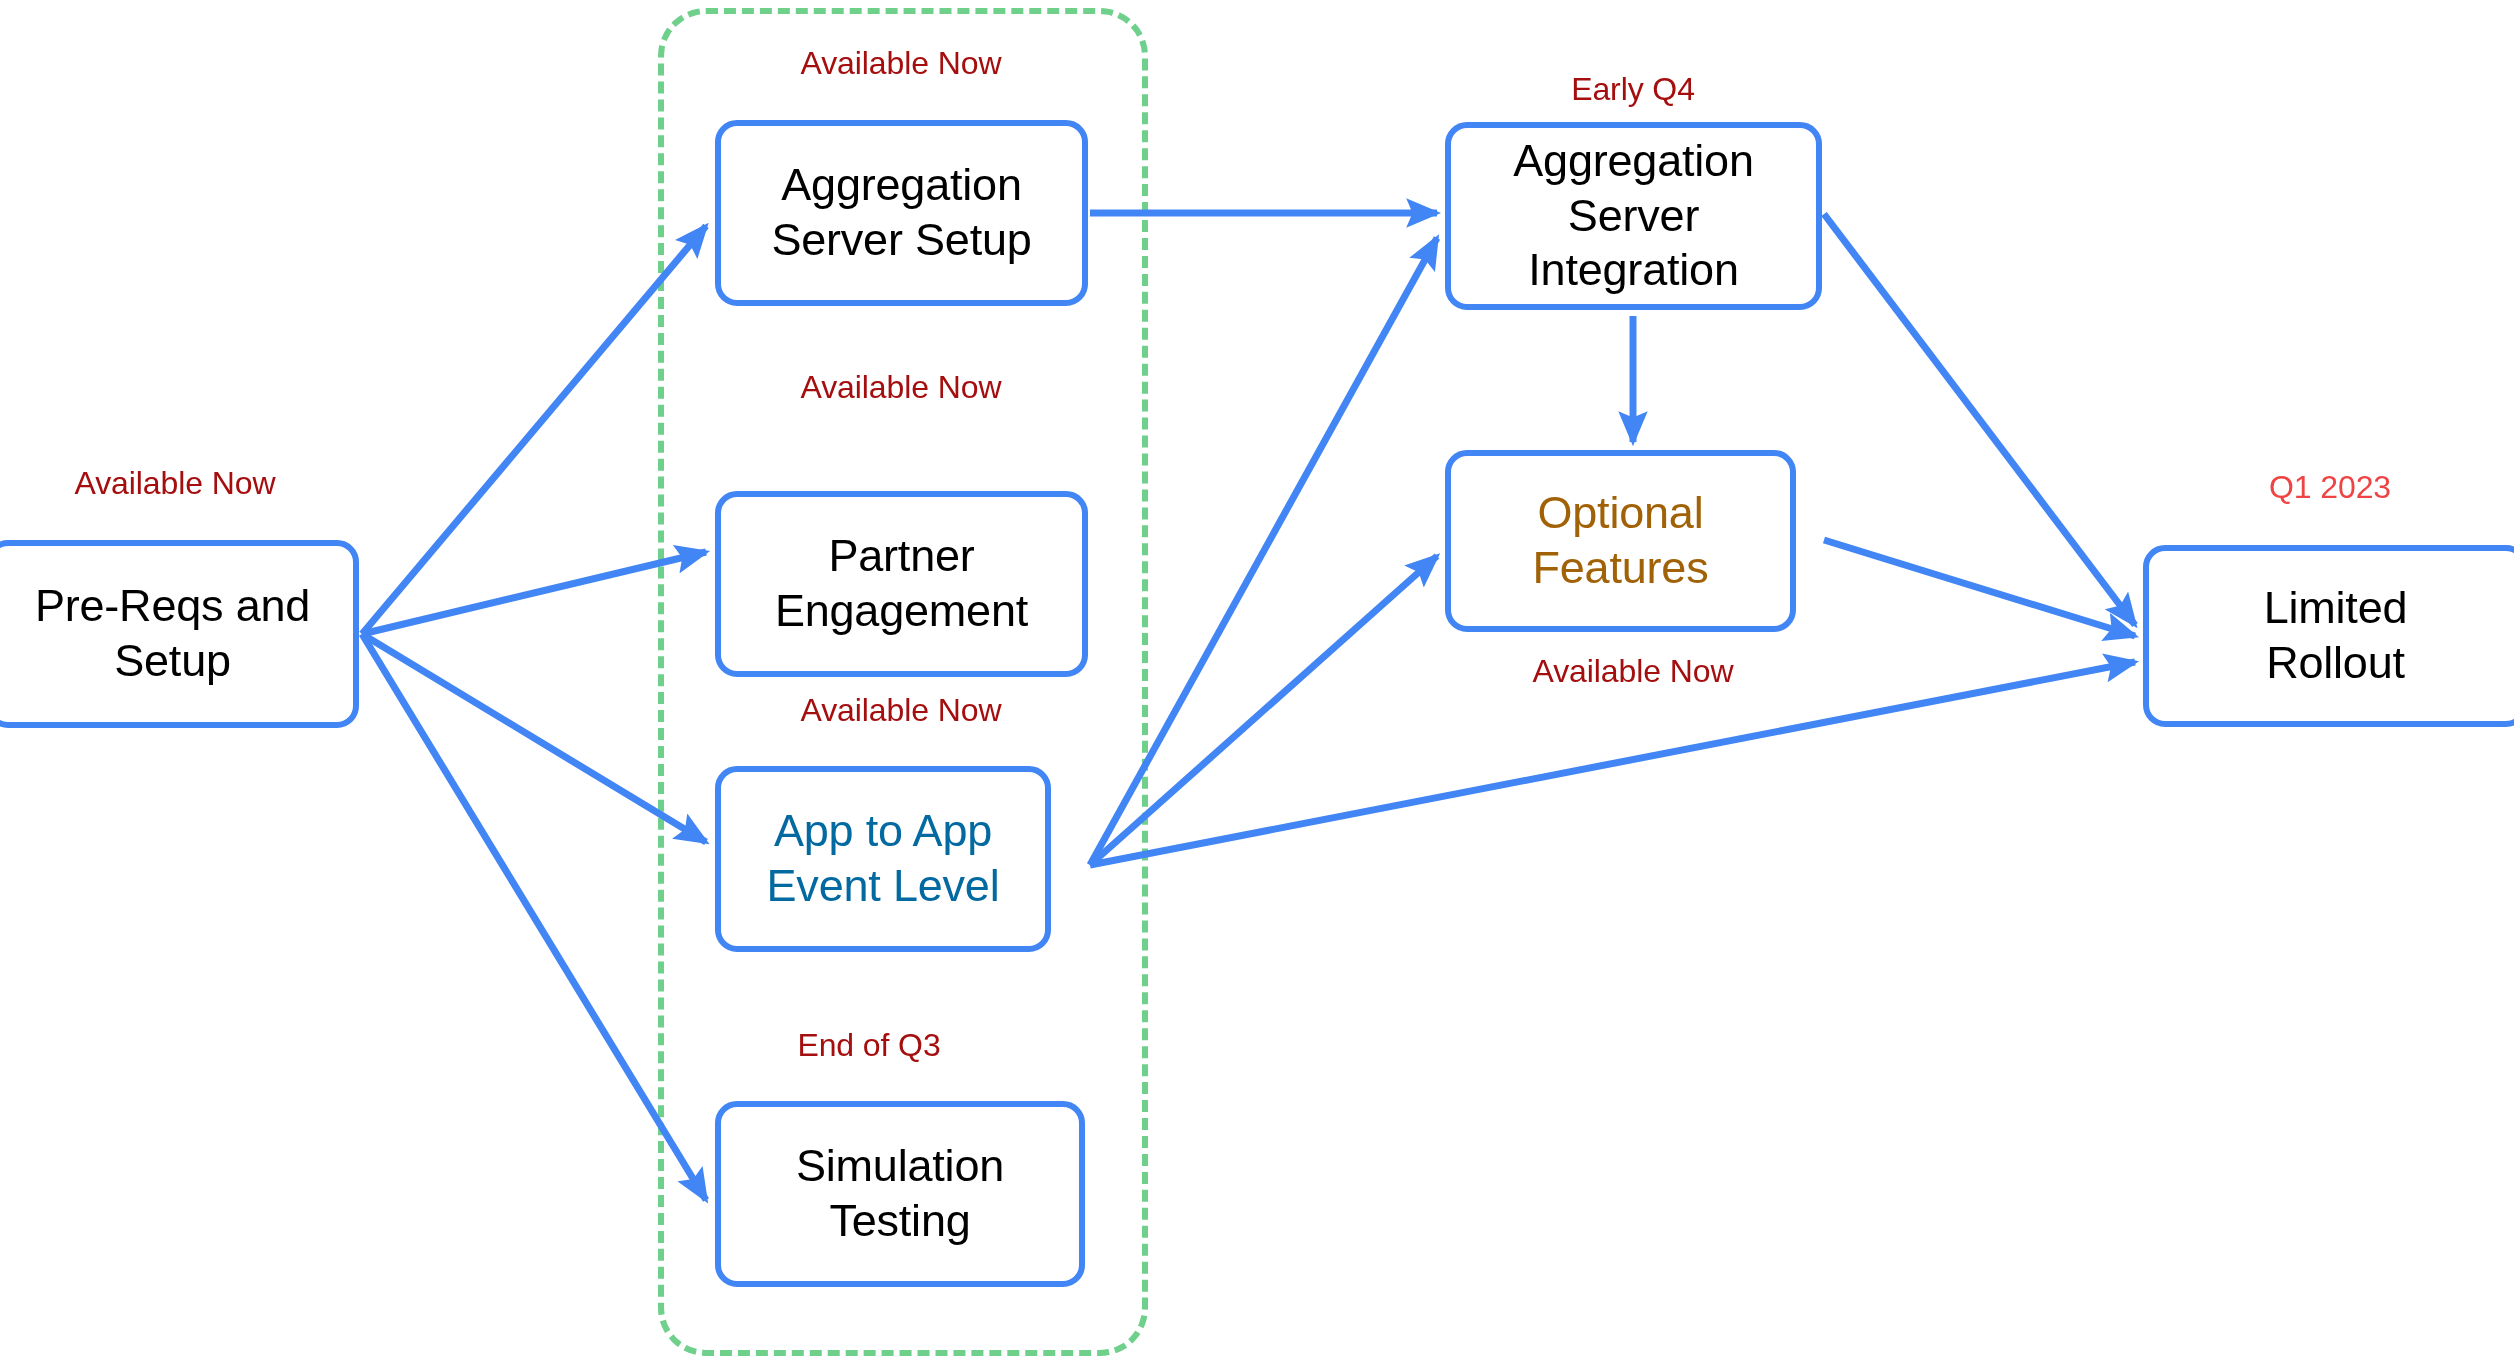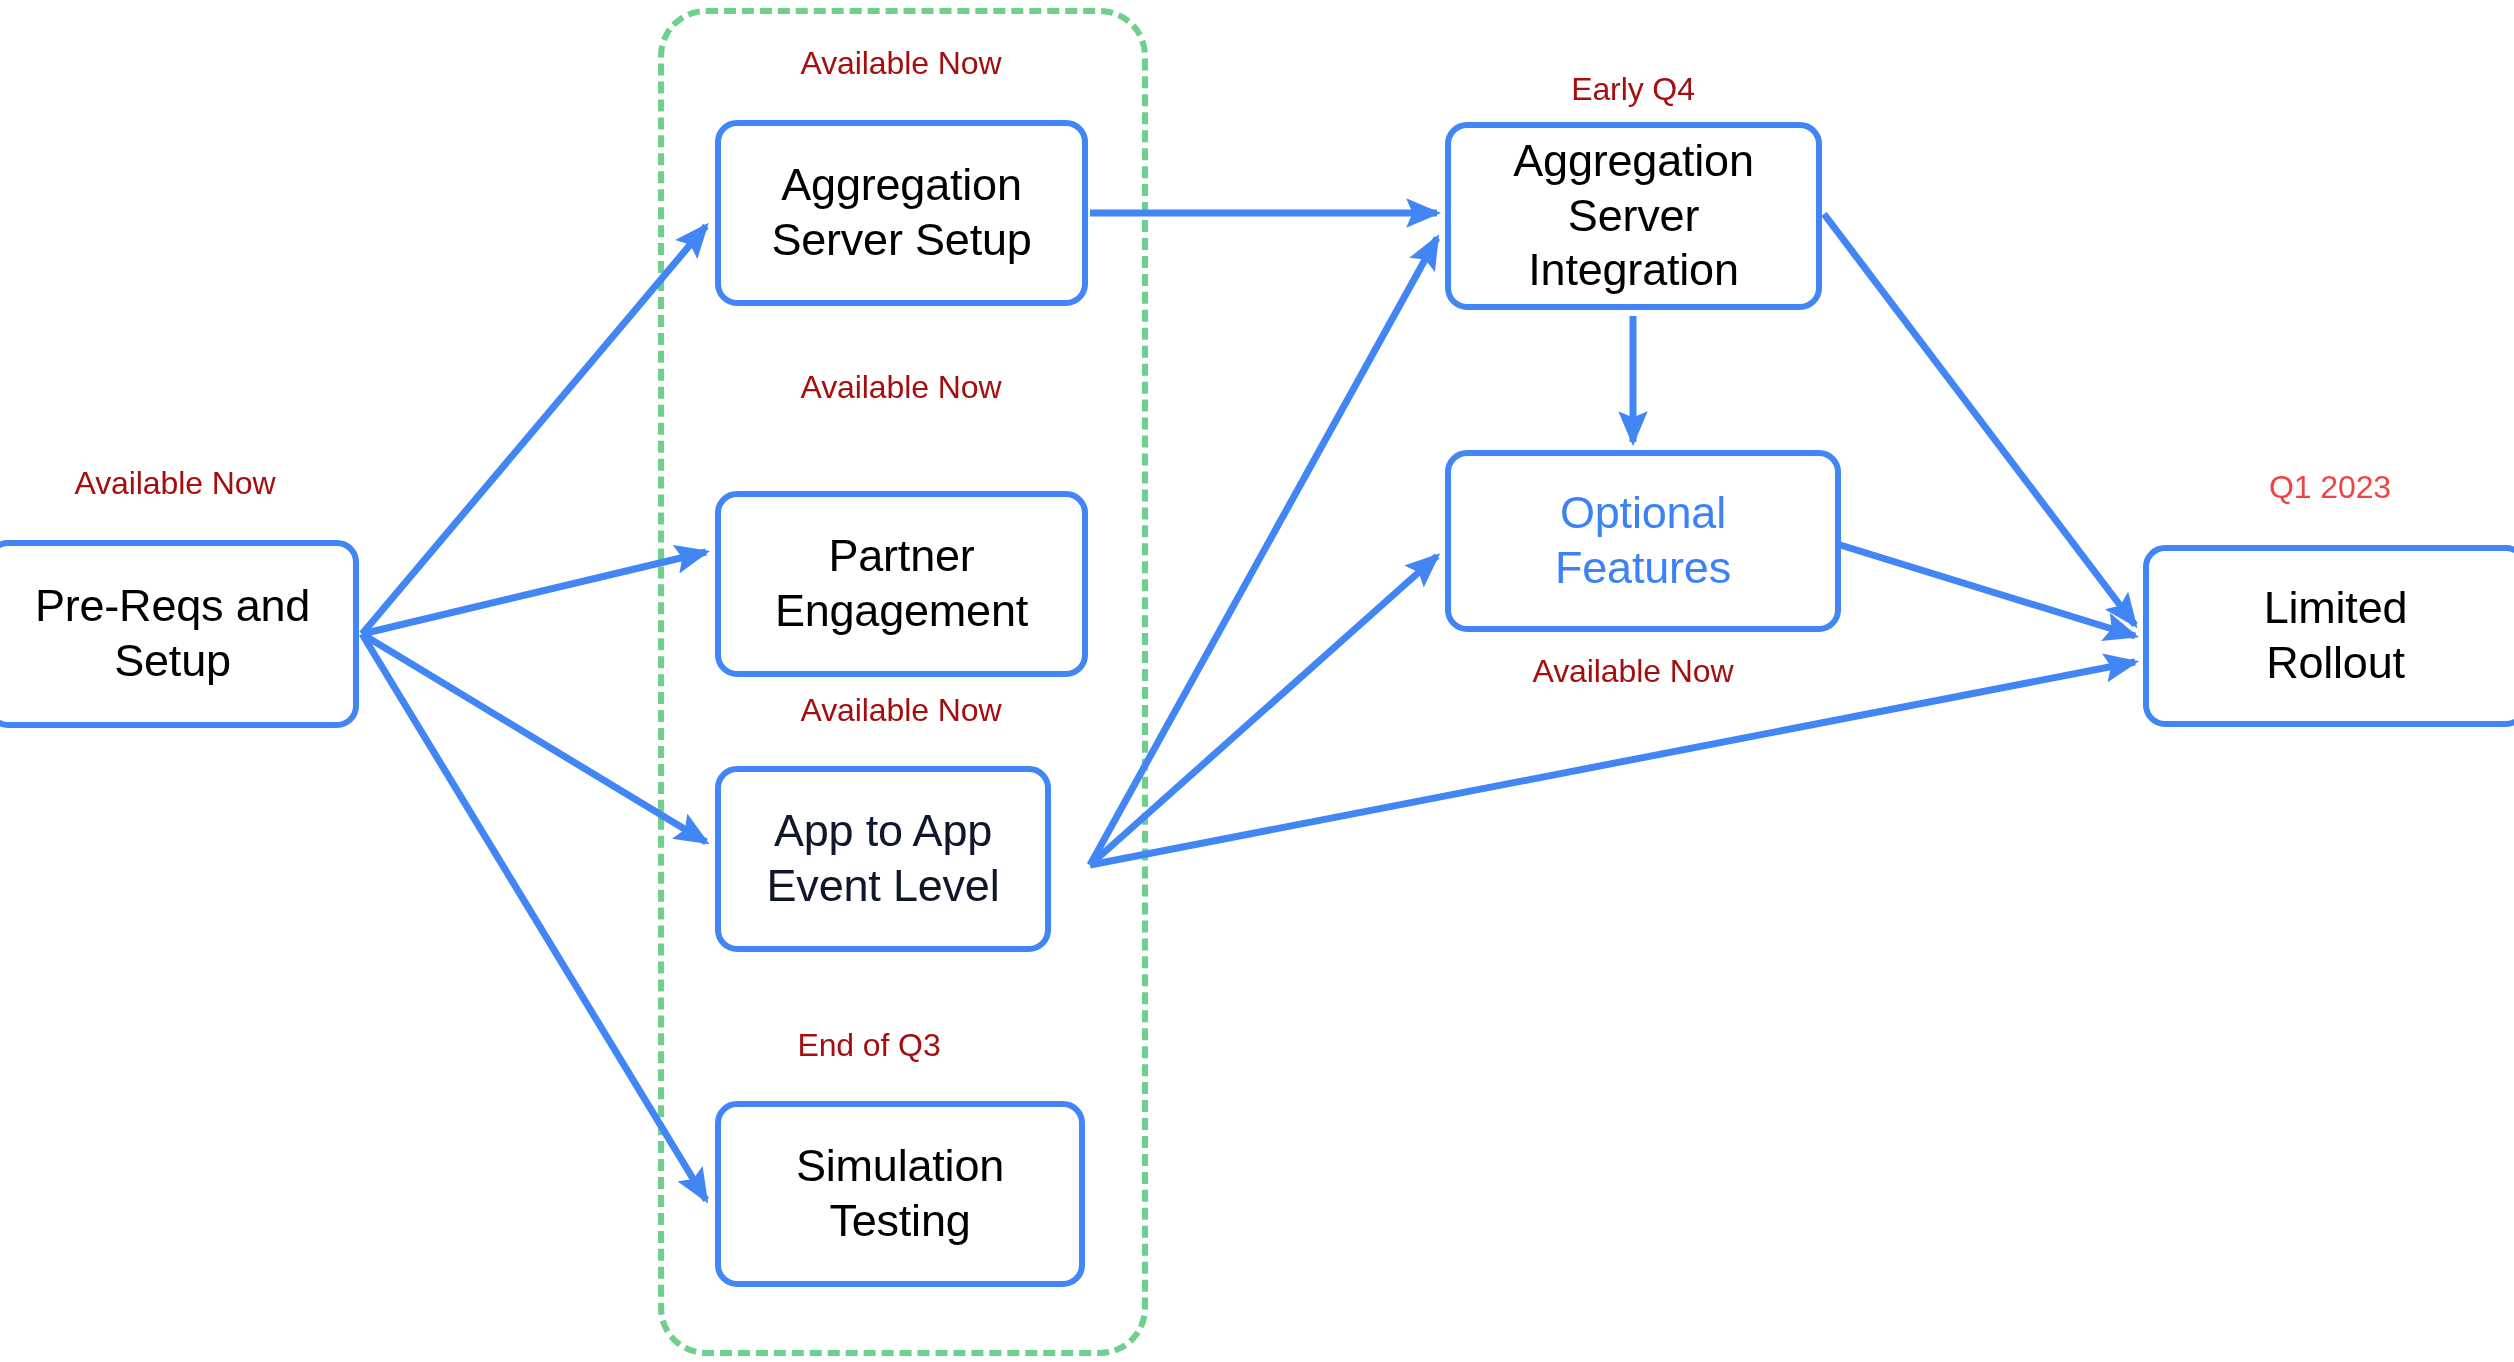--- a/index.html
+++ b/index.html
@@ -88,28 +88,28 @@
       </g>
   </svg>
 
   <div id="nodes-layer">
       <div class="node" style="left: -14px; top: 540px; width: 373px; height: 188px; border-color: rgb(66, 133, 244); color: rgb(0, 0, 0);">Pre-Reqs and
 Setup</div>
       <div class="node" style="left: 715px; top: 120px; width: 373px; height: 186px; border-color: rgb(66, 133, 244); color: rgb(0, 0, 0);">Aggregation
 Server Setup</div>
       <div class="node" style="left: 715px; top: 443px; width: 373px; height: 186px; border-color: rgb(66, 133, 244); color: rgb(0, 0, 0); margin-top: 48px;">Partner
 Engagement</div>
-      <div class="node" style="left: 715px; top: 766px; width: 336px; height: 186px; border-color: rgb(66, 133, 244); color: #0f172a;">App to App
+      <div class="node" style="left: 715px; top: 766px; width: 336px; height: 186px; border-color: rgb(66, 133, 244); color: #0369a1;">App to App
 Event Level</div>
       <div class="node" style="left: 715px; top: 1101px; width: 370px; height: 186px; border-color: rgb(66, 133, 244); color: rgb(0, 0, 0);">Simulation
 Testing</div>
       <div class="node" style="left: 1445px; top: 122px; width: 377px; height: 188px; border-color: rgb(66, 133, 244); color: rgb(0, 0, 0);">Aggregation
 Server
 Integration</div>
-      <div class="node" style="left: 1445px; top: 450px; width: 396px; height: 182px; border-color: rgb(66, 133, 244); color: #3b82f6;">Optional
+      <div class="node" style="left: 1445px; top: 450px; width: 351px; height: 182px; border-color: rgb(66, 133, 244); color: #a16207;">Optional
 Features</div>
       <div class="node" style="left: 2143px; top: 545px; width: 385px; height: 182px; border-color: rgb(66, 133, 244); color: rgb(0, 0, 0);">Limited
 Rollout</div>
     </div>
   <div id="labels-layer">
       <div class="status-label" style="left: 175px; top: 465px; color: rgb(165, 14, 14);">Available Now</div>
       <div class="status-label" style="left: 901px; top: 45px; color: rgb(165, 14, 14);">Available Now</div>
       <div class="status-label" style="left: 901px; top: 369px; color: rgb(165, 14, 14);">Available Now</div>
       <div class="status-label" style="left: 901px; top: 692px; color: rgb(165, 14, 14);">Available Now</div>
       <div class="status-label" style="left: 869px; top: 1027px; color: rgb(165, 14, 14);">End of Q3</div>

